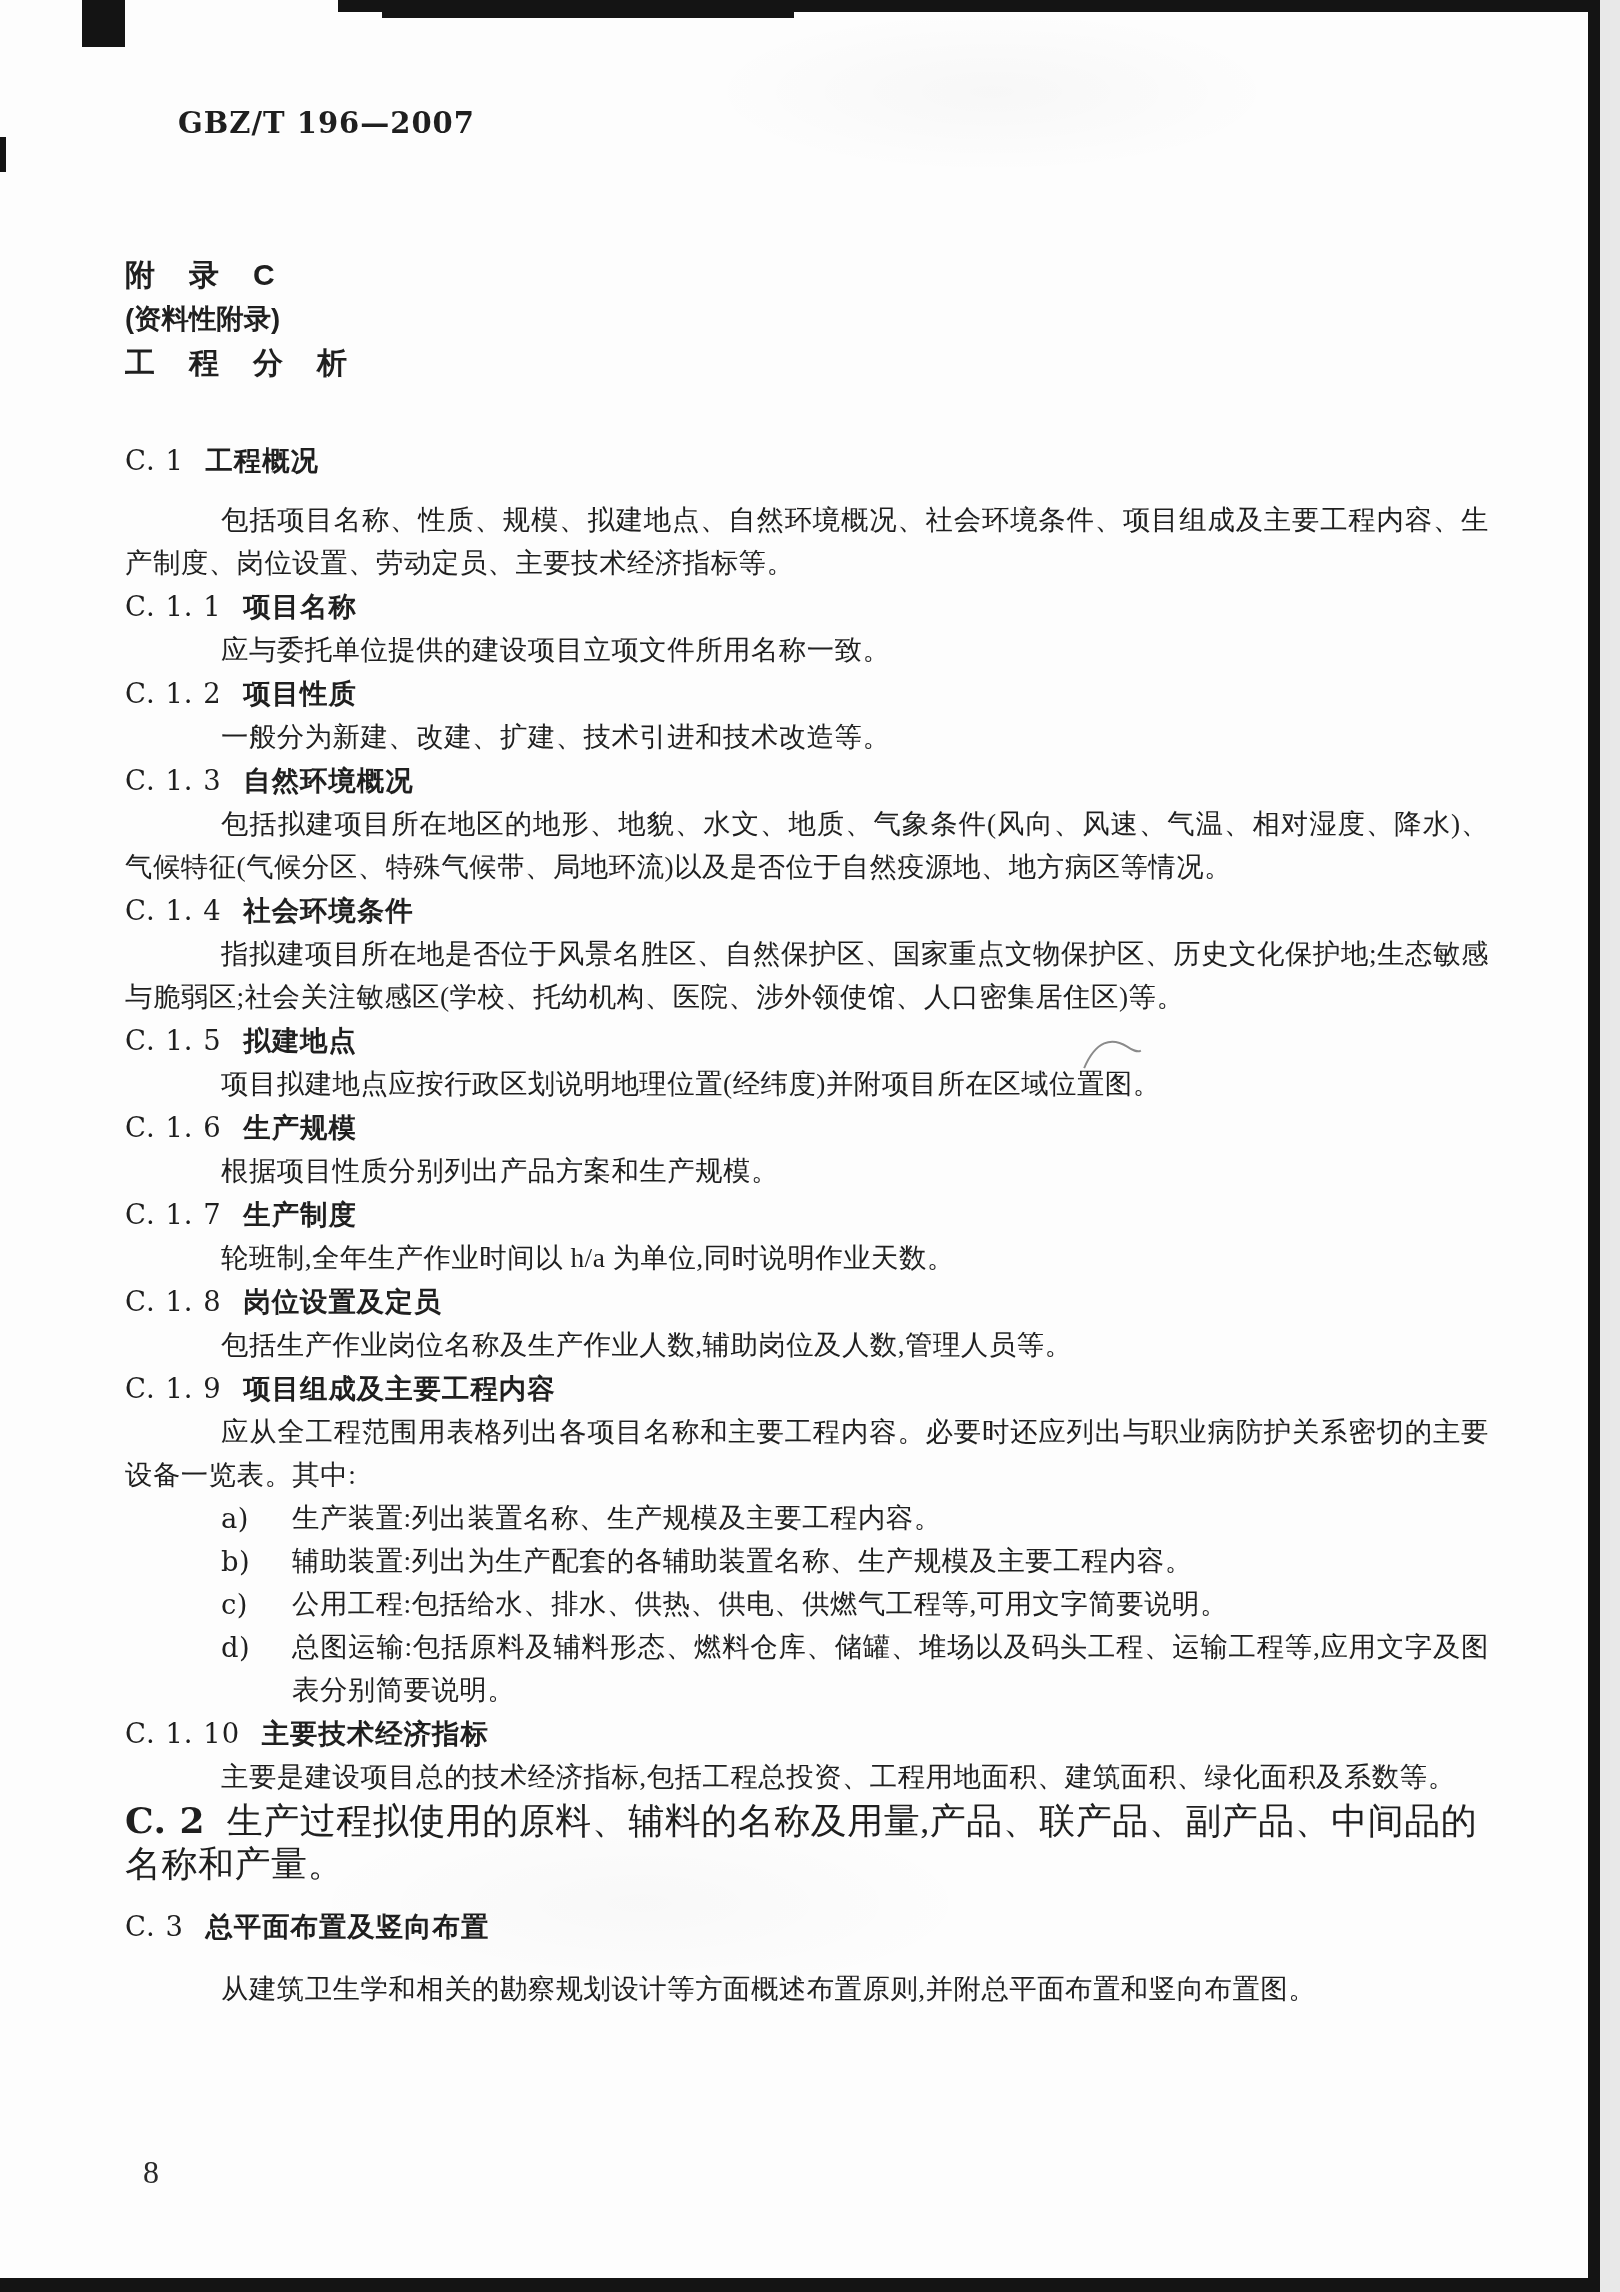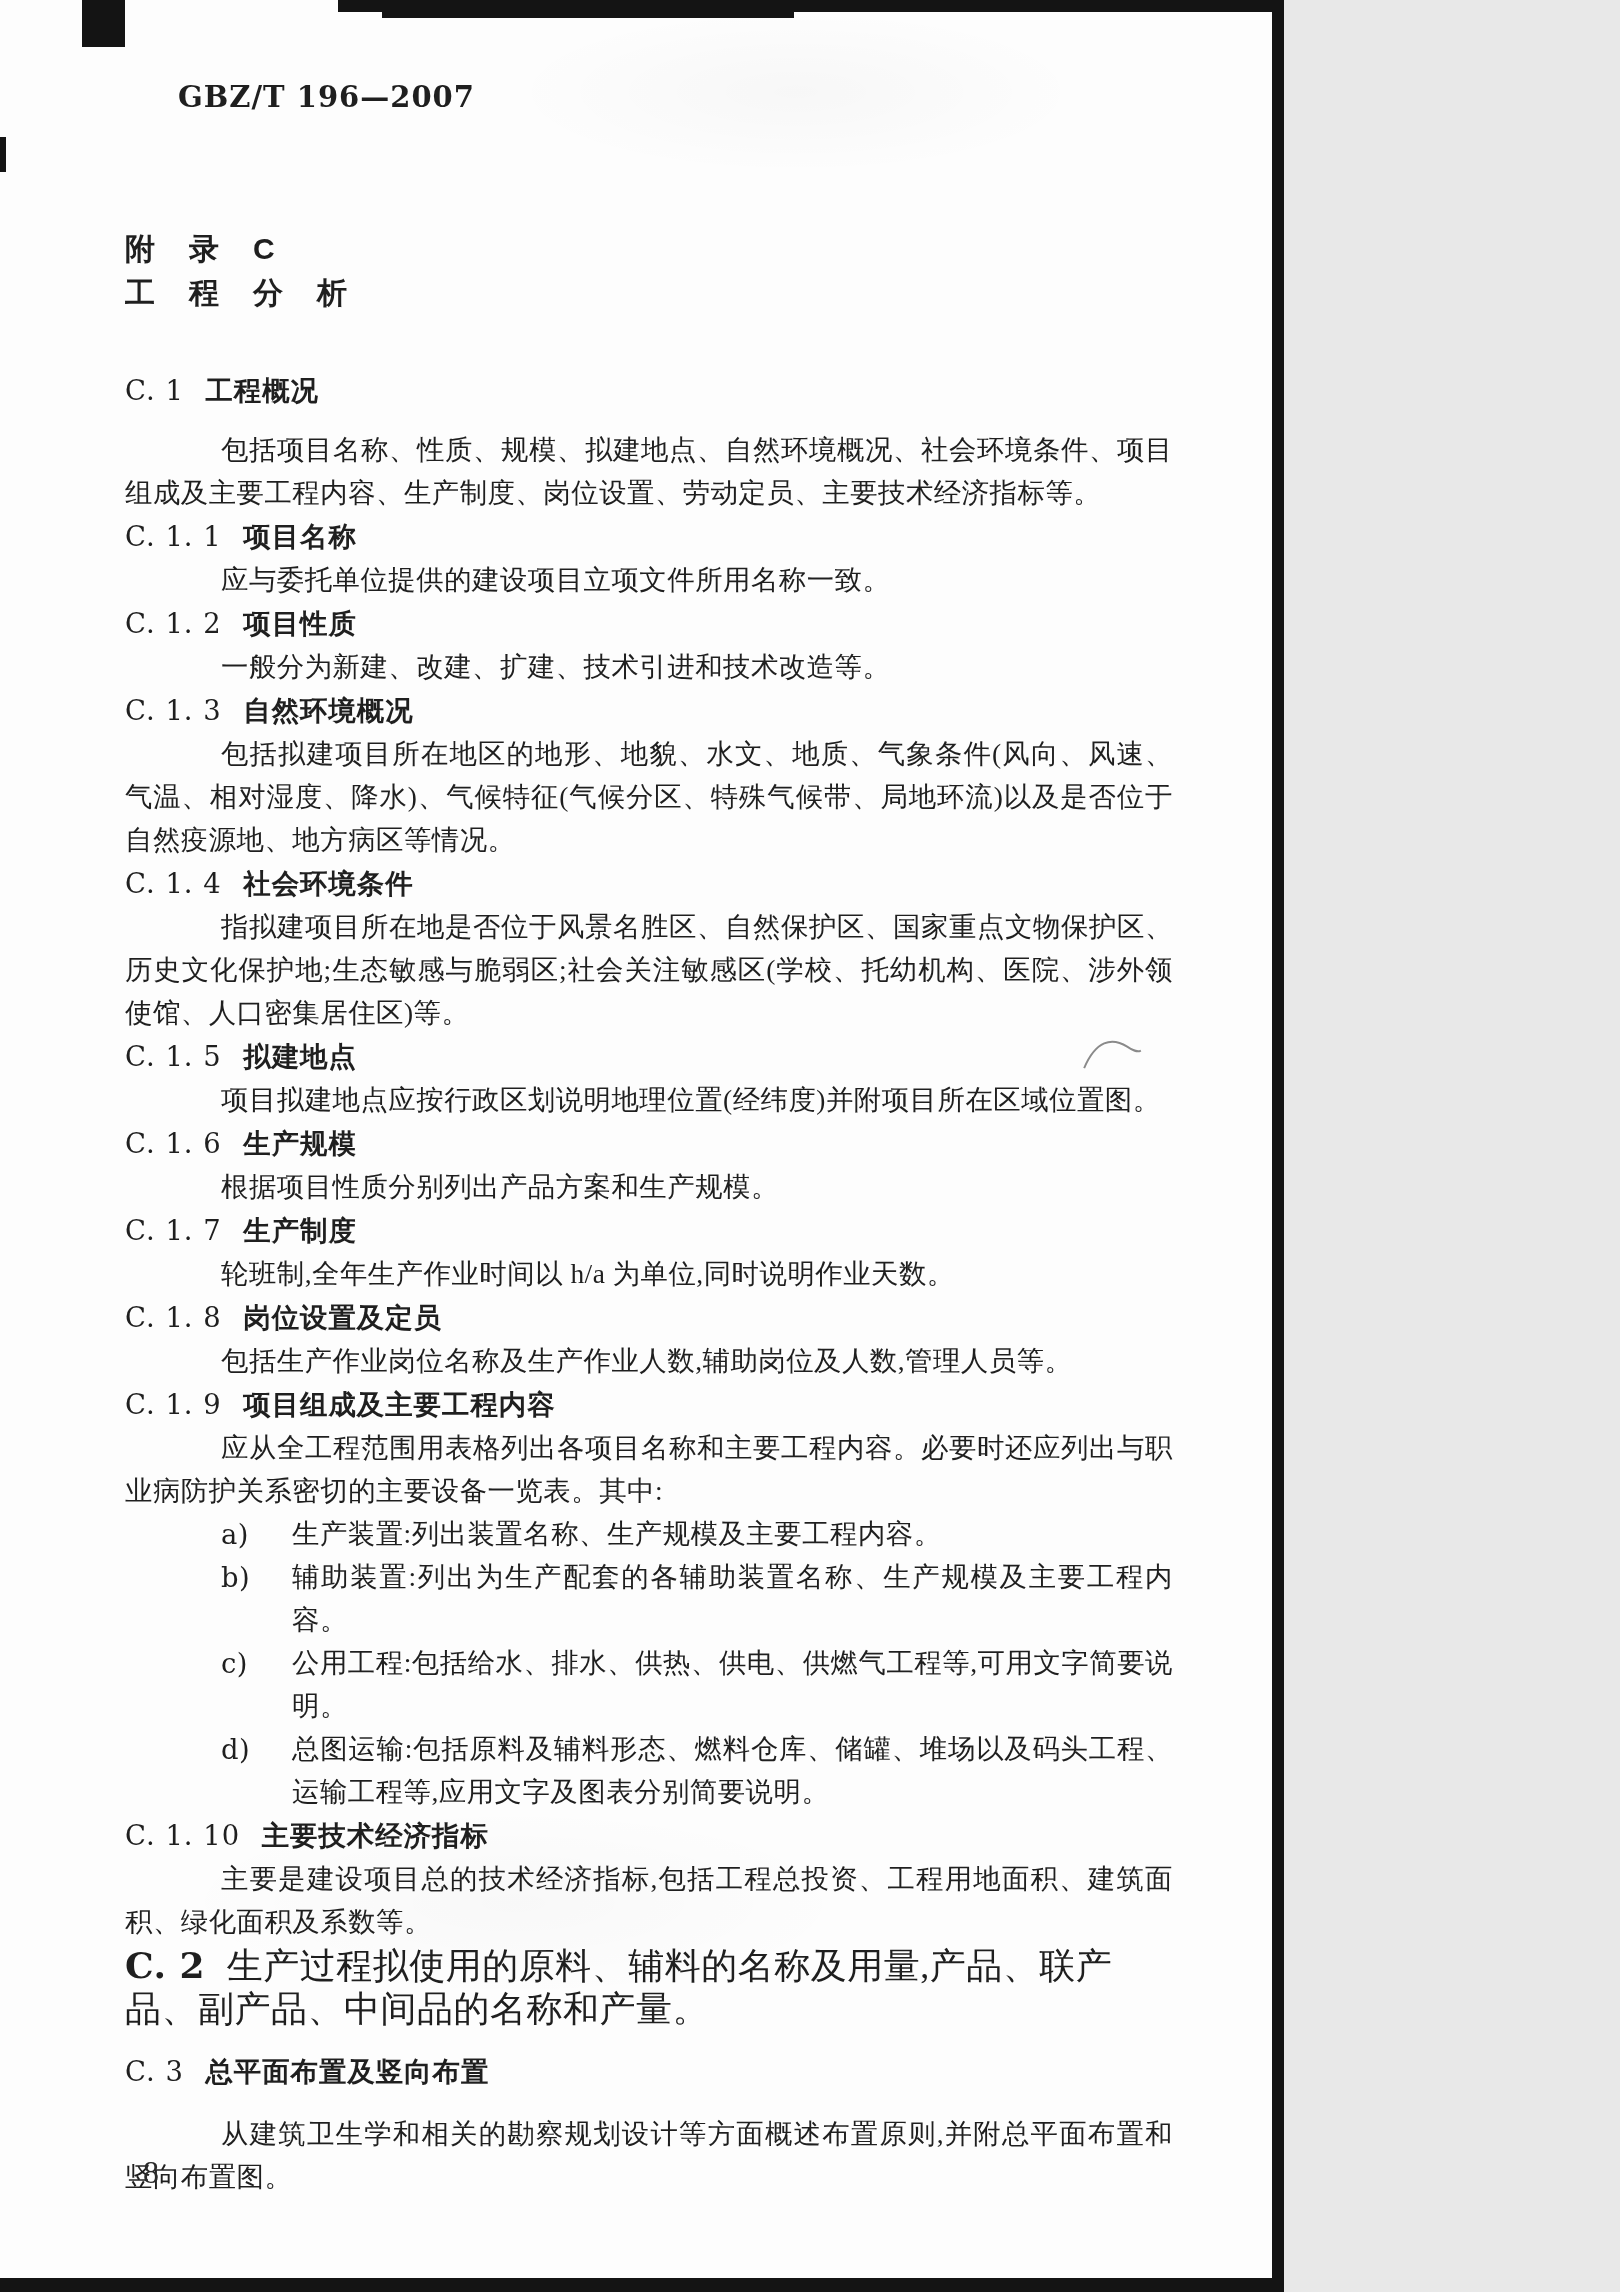--- a/index.html
+++ b/index.html
@@ -1,27 +1,27 @@
 <!DOCTYPE html>
 <html lang="zh"><head>
 <meta charset="utf-8">
 <style>
   html,body{margin:0;padding:0;background:#e8e8e8;}
   .page{
     position:relative;
-    width:1284px;height:2293px;
+    width:1600px;height:2293px;
     background:#fdfdfd;
     background-image:
       radial-gradient(ellipse 412px 118px at 62% 4%, rgba(0,0,0,0.025), rgba(0,0,0,0) 70%),
       radial-gradient(ellipse 490px 137px at 40% 83%, rgba(0,0,0,0.02), rgba(0,0,0,0) 70%);
     overflow:hidden;
     font-family:"Liberation Serif","DejaVu Serif",serif;
     color:#1f1f1f;
     box-sizing:border-box;
-    padding:76px 111px 0 125px;
+    padding:102px 111px 0 125px;
   }
   
   .art{position:absolute;background:#141414;}
   .art-top{left:338px;right:0;top:0;height:11.8px;}
   .art-top2{left:382px;top:11.8px;width:412px;height:5.9px;}
   .art-topleft{left:82px;top:0;width:43px;height:47px;}
   .art-right{right:0;top:0;width:11.8px;height:2293px;}
   .art-bottom{left:0;right:0;bottom:0;height:14.7px;}
   .art-lefttick{left:0;top:137px;width:5.9px;height:35px;}
   
@@ -91,20 +91,21 @@
   <div class="art art-top2"></div>
   <div class="art art-topleft"></div>
   <div class="art art-right"></div>
   <div class="art art-bottom"></div>
   <div class="art art-lefttick"></div>
 
   <div class="std-header">GBZ/T 196—2007</div>
 
   <div class="appendix-title">
     <div class="t1">附　录　C</div>
+    <div class="t2">(资料性附录)</div>
     <div class="t3">工　程　分　析</div>
   </div>
 
   <div class="heading" style="margin-top:54px;">
     <span class="h-label">C. 1</span><span class="h-text">工程概况</span>
   </div>
   <p class="para first-after-c1">包括项目名称、性质、规模、拟建地点、自然环境概况、社会环境条件、项目组成及主要工程内容、生产制度、岗位设置、劳动定员、主要技术经济指标等。</p>
 
   <div class="heading">
     <span class="h-label">C. 1. 1</span><span class="h-text">项目名称</span>

